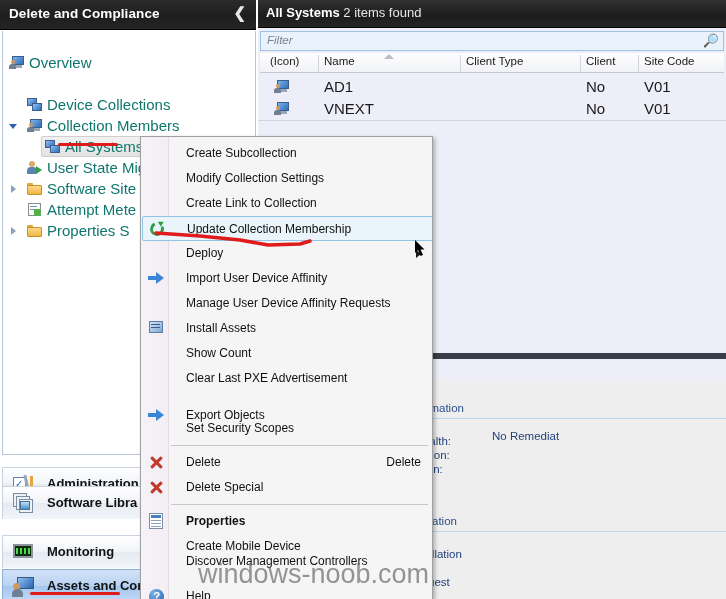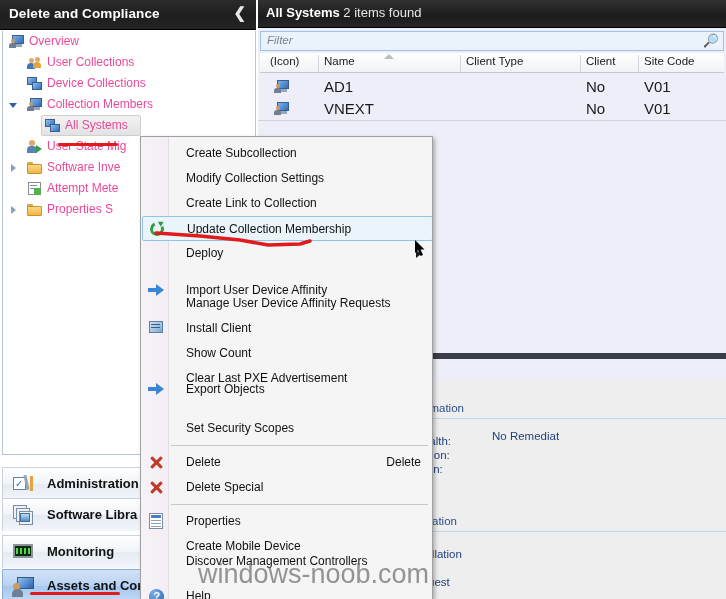--- a/index.html
+++ b/index.html
@@ -52,23 +52,24 @@
     width: 252px; height: 423px;
     background: #ffffff;
     border: 1px solid #b9c4d4;
     border-top: none;
     overflow: hidden;
   }
   .tnode {
     position: relative;
     height: 21px;
     line-height: 21px;
-    font-size: 12px;
-    color: #ec4899;
+    font-size: 15px;
+    color: #0f766e;
     white-space: nowrap;
+    margin-top: 21px;
   }
   .tnode .exp {
     position: absolute;
     top: 6px;
     width: 9px; height: 9px;
   }
   .tnode .exp .tri-closed {
     display: block;
     width: 0; height: 0;
     border-left: 5px solid #8aa0be;
@@ -363,21 +364,21 @@
   }
   .mi {
     position: absolute;
     left: 1px; width: 291px; height: 25px;
     line-height: 25px;
     font-size: 12px;
     color: #111;
     white-space: nowrap;
   }
   .mi .mlbl { position: absolute; left: 44px; top: 0; }
-  .mi.bold .mlbl { font-weight: normal; }
+  .mi.bold .mlbl { font-weight: bold; }
   .mi .accel { position: absolute; right: 12px; top: 0; font-size: 12px; color:#111; }
   .mi .submenu-arrow {
     position: absolute; right: 12px; top: 9px;
     width: 0; height: 0;
     border-left: 5px solid #1a1a1a;
     border-top: 4px solid transparent;
     border-bottom: 4px solid transparent;
   }
   .mi.hover {
     background: #eaf4fb;
@@ -463,35 +464,20 @@
               <span class="scr"></span>
               <span class="base"></span>
               <span class="person">
                 <span class="h"></span>
                 <span class="b"></span>
               </span>
             </span>
           </div>
           <div class="lbl" style="left: 26px;">Overview</div>
         </div>
-        <div class="tnode" style="top: 21px; position: absolute; left: 0px; width: 252px;">
-          <div class="ico" style="left: 24px;">
-            <span class="ic-users" style="display:block;width:16px;height:16px">
-              <span class="p1">
-                <span class="h"></span>
-                <span class="b"></span>
-              </span>
-              <span class="p2">
-                <span class="h"></span>
-                <span class="b"></span>
-              </span>
-            </span>
-          </div>
-          <div class="lbl" style="left: 44px;">User Collections</div>
-        </div>
         <div class="tnode" style="top: 63px; position: absolute; left: 0px; width: 252px;">
           <div class="exp" style="left: 6px;">
             <span class="tri-open"></span>
           </div>
           <div class="ico" style="left: 24px;">
             <span class="ic-monitor" style="display:block;width:16px;height:16px">
               <span class="scr"></span>
               <span class="base"></span>
               <span class="person">
                 <span class="h"></span>
@@ -533,21 +519,21 @@
         <div class="tnode" style="top: 126px; position: absolute; left: 0px; width: 252px;">
           <div class="exp" style="left: 6px;">
             <span class="tri-closed"></span>
           </div>
           <div class="ico" style="left: 24px;">
             <span class="ic-folder" style="display:block;width:16px;height:16px">
               <span class="tab"></span>
               <span class="body"></span>
             </span>
           </div>
-          <div class="lbl" style="left: 44px;">Software Inve</div>
+          <div class="lbl" style="left: 44px;">Software Site</div>
         </div>
         <div class="tnode" style="top: 147px; position: absolute; left: 0px; width: 252px;">
           <div class="ico" style="left: 24px;">
             <span class="ic-meter" style="display:block;width:16px;height:16px">
               <span class="body"></span>
               <span class="ln" style="top:4px"></span>
               <span class="ln" style="top:7px"></span>
               <span class="chk"></span>
             </span>
           </div>
@@ -573,21 +559,21 @@
           <div class="nico">
             <span class="ic-admin" style="display:block;width:22px;height:22px">
               <span class="sq"></span>
               <span class="ck">✓</span>
               <span class="w1"></span>
               <span class="w2"></span>
             </span>
           </div>
           <div class="nlbl">Administration</div>
         </div>
-        <div class="navbtn" style="top: 40px;">
+        <div class="navbtn" style="top: 28px;">
           <div class="nico">
             <span class="ic-swlib" style="display:block;width:22px;height:22px">
               <span class="c1"></span>
               <span class="c2"></span>
               <span class="c3"></span>
               <span class="pic"></span>
             </span>
           </div>
           <div class="nlbl">Software Libra</div>
         </div>
@@ -714,49 +700,49 @@
             <span class="ring"></span>
             <span class="ah"></span>
           </span>
         </span>
         <span class="mlbl">Update Collection Membership</span>
       </div>
       <div class="mi" style="top: 104px;">
         <span class="mlbl">Deploy</span>
         <span class="submenu-arrow"></span>
       </div>
-      <div class="mi" style="top: 129px; margin-top: 12px;">
+      <div class="mi" style="top: 129px;">
         <span class="mico">
           <span class="ic-bluearrow" style="display:block;width:17px;height:17px">
             <span class="sh"></span>
             <span class="hd"></span>
           </span>
         </span>
         <span class="mlbl">Import User Device Affinity</span>
       </div>
       <div class="mi" style="top: 154px;">
         <span class="mlbl">Manage User Device Affinity Requests</span>
       </div>
       <div class="mi" style="top: 179px;">
         <span class="mico">
           <span class="ic-install" style="display:block;width:17px;height:17px">
             <span class="scr"></span>
             <span class="ln" style="top:4px"></span>
             <span class="ln" style="top:7px"></span>
           </span>
         </span>
-        <span class="mlbl">Install Client</span>
+        <span class="mlbl">Install Assets</span>
       </div>
       <div class="mi" style="top: 204px;">
         <span class="mlbl">Show Count</span>
       </div>
       <div class="mi" style="top: 229px;">
         <span class="mlbl">Clear Last PXE Advertisement</span>
       </div>
-      <div class="mi" style="top: 240px;">
+      <div class="mi" style="top: 266px;">
         <span class="mico">
           <span class="ic-bluearrow" style="display:block;width:17px;height:17px">
             <span class="sh"></span>
             <span class="hd"></span>
           </span>
         </span>
         <span class="mlbl">Export Objects</span>
       </div>
       <div class="mi" style="top: 279px;">
         <span class="mlbl">Set Security Scopes</span>

